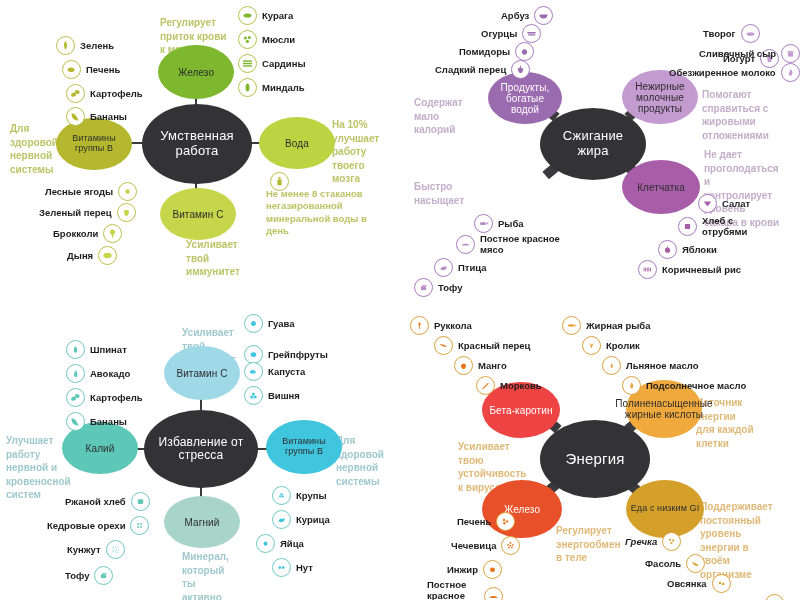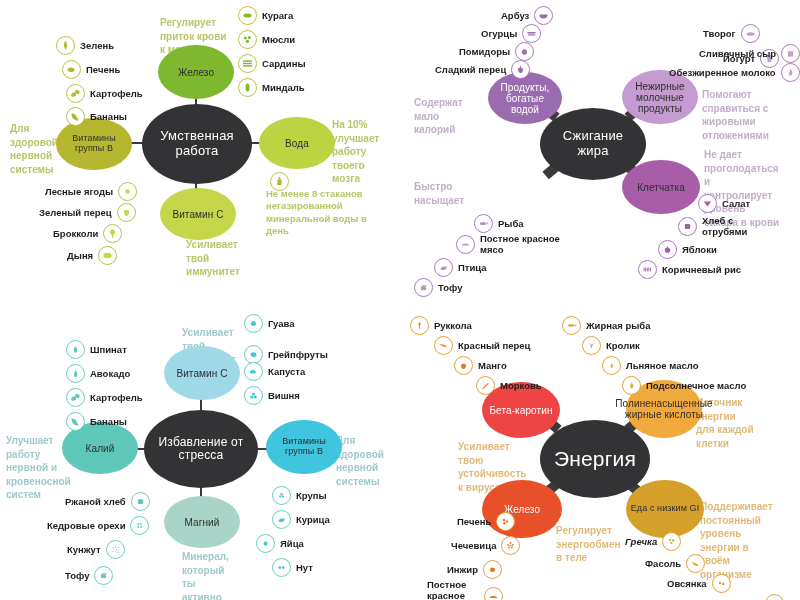--- a/index.html
+++ b/index.html
@@ -43,21 +43,21 @@
   #q-br .leaf .ic{border-color:#dda23f;}
 
   
   .cap{position:absolute;font-size:7.6px;line-height:1.35;font-weight:bold;}
   #q-tl .cap{color:#b9c567;}
   #q-tr .cap{color:#c3aecb;}
   #q-bl .cap{color:#9fc9cd;}
   #q-br .cap{color:#e0b978;}
   .cap.strong{color:#1d1d1f;font-size:9.5px;line-height:1.3;} .f8{font-size:10px;} .f9{font-size:9px;}
   .f10{font-size:10px;} .f12{font-size:12px;}
-  .f13{font-size:13px;} .f15{font-size:21px;}
+  .f13{font-size:13px;} .f15{font-size:15px;}
 </style>
 </head>
 <body>
 
 <div id="board">
 
 <div class="quad" id="q-tl">
 
   <div class="cap f8" style="left:160px;top:16px;width:70px;">Регулирует приток крови к мозгу</div>
   <div class="cap f8" style="left:332px;top:118px;width:62px;">На 10% улучшает работу твоего мозга</div>

